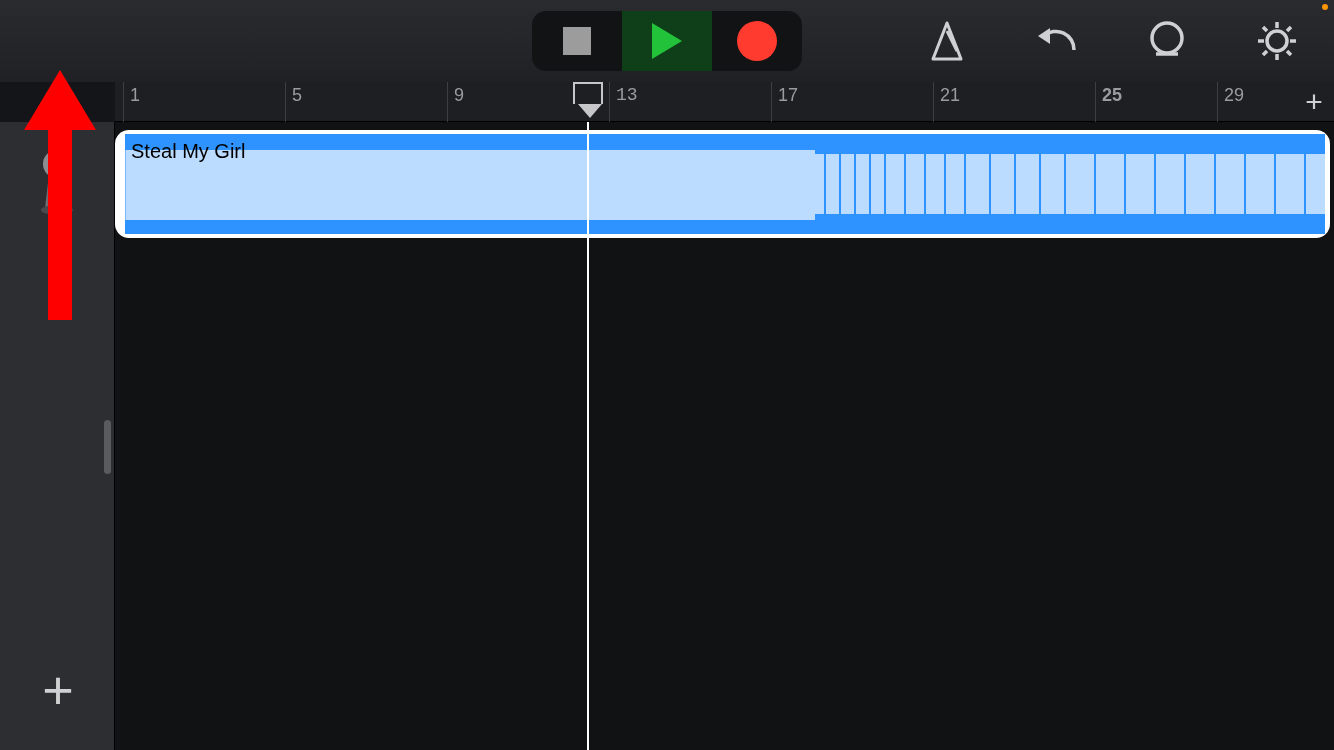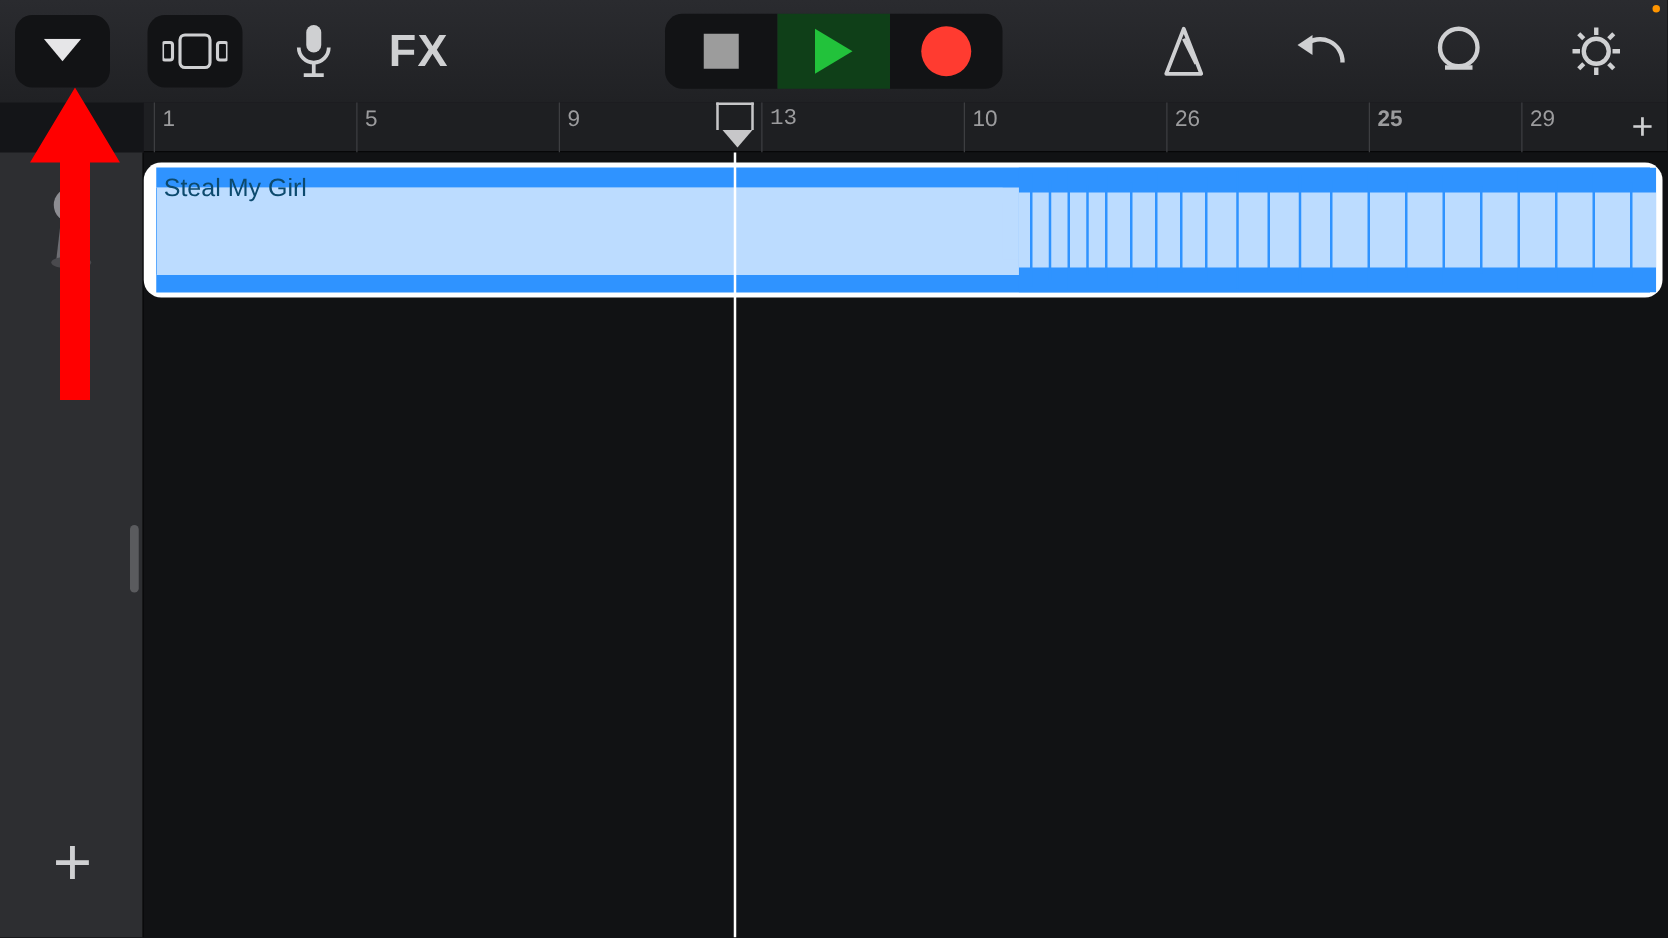--- a/index.html
+++ b/index.html
@@ -94,21 +94,21 @@
   .region {
     position:absolute; left:0; right:4px; top:8px; height:108px;
     background:#fff; border-radius:14px; overflow:hidden;
   }
   .region-inner {
     position:absolute; left:10px; right:10px; top:4px; bottom:4px;
     background:#2f93ff;
   }
   .region-title {
     position:absolute; left:16px; top:10px;
-    color:#0c4a6e; font-size:20px; z-index:3;
+    color:#000000; font-size:20px; z-index:3;
   }
   .wf-light {
     position:absolute; left:10px; right:10px; top:20px; bottom:20px;
     background:#bcdcff;
   }
   
   .playhead {
     position:absolute; top:0; bottom:0; width:2px; background:#fff;
     z-index:5;
   }
@@ -139,48 +139,20 @@
   .arrow {
     position:absolute; left:20px; top:70px; z-index:50;
   }
 </style>
 </head>
 <body>
 
 <div class="toolbar">
   <div class="status-dot"></div>
 
-  <div class="left">
-    <div class="btn">
-      <svg width="30" height="20">
-        <polygon points="0,0 30,0 15,18" fill="#e6e6e8"></polygon>
-      </svg>
-    </div>
-
-    <div class="btn">
-      <svg width="52" height="30">
-        <rect x="0" y="8" width="8" height="14" rx="2" fill="none" stroke="#cfd0d2" stroke-width="2.5"></rect>
-        <rect x="14" y="2" width="24" height="26" rx="4" fill="none" stroke="#cfd0d2" stroke-width="2.5"></rect>
-        <rect x="44" y="8" width="8" height="14" rx="2" fill="none" stroke="#cfd0d2" stroke-width="2.5"></rect>
-      </svg>
-    </div>
-
-    <div class="icon-btn">
-      <svg width="30" height="42">
-        <rect x="9" y="0" width="12" height="22" rx="6" fill="#cfd0d2"></rect>
-        <path d="M3 18 a12 12 0 0 0 24 0" fill="none" stroke="#cfd0d2" stroke-width="3"></path>
-        <line x1="15" y1="30" x2="15" y2="40" stroke="#cfd0d2" stroke-width="3"></line>
-        <line x1="7" y1="40" x2="23" y2="40" stroke="#cfd0d2" stroke-width="3"></line>
-      </svg>
-    </div>
-
-    <div class="icon-btn">
-      <span class="fx-label">FX</span>
-    </div>
-  </div>
 
   <div class="center">
     <div class="transport">
       <div class="segment stop">
         <div class="stop-square"></div>
       </div>
       <div class="segment play">
         <div class="play-tri"></div>
       </div>
       <div class="segment rec">
@@ -225,22 +197,22 @@
     </div>
   </div>
 </div>
 
 <div class="ruler">
   <div class="add">+</div>
 <div class="tick" style="left: 8px;">1</div>
     <div class="tick" style="left: 170px;">5</div>
     <div class="tick" style="left: 332px;">9</div>
     <div class="tick" style="left: 494px; font-family: Liberation Mono, monospace;">13</div>
-    <div class="tick" style="left: 656px;">10</div>
-    <div class="tick" style="left: 818px;">26</div>
+    <div class="tick" style="left: 656px;">17</div>
+    <div class="tick" style="left: 818px;">21</div>
     <div class="tick" style="left: 980px; font-weight: bold;">25</div>
     <div class="tick" style="left: 1102px;">29</div>
   </div>
 
 <div class="track-area">
   <div class="track-header-col">
     <div class="mic-thumb">
       <svg width="50" height="70">
         <ellipse cx="25" cy="16" rx="14" ry="14" fill="#8d8d92"></ellipse>
         <path d="M17 26 L13 60 L37 60 L33 26 Z" fill="#6d6d72"></path>

